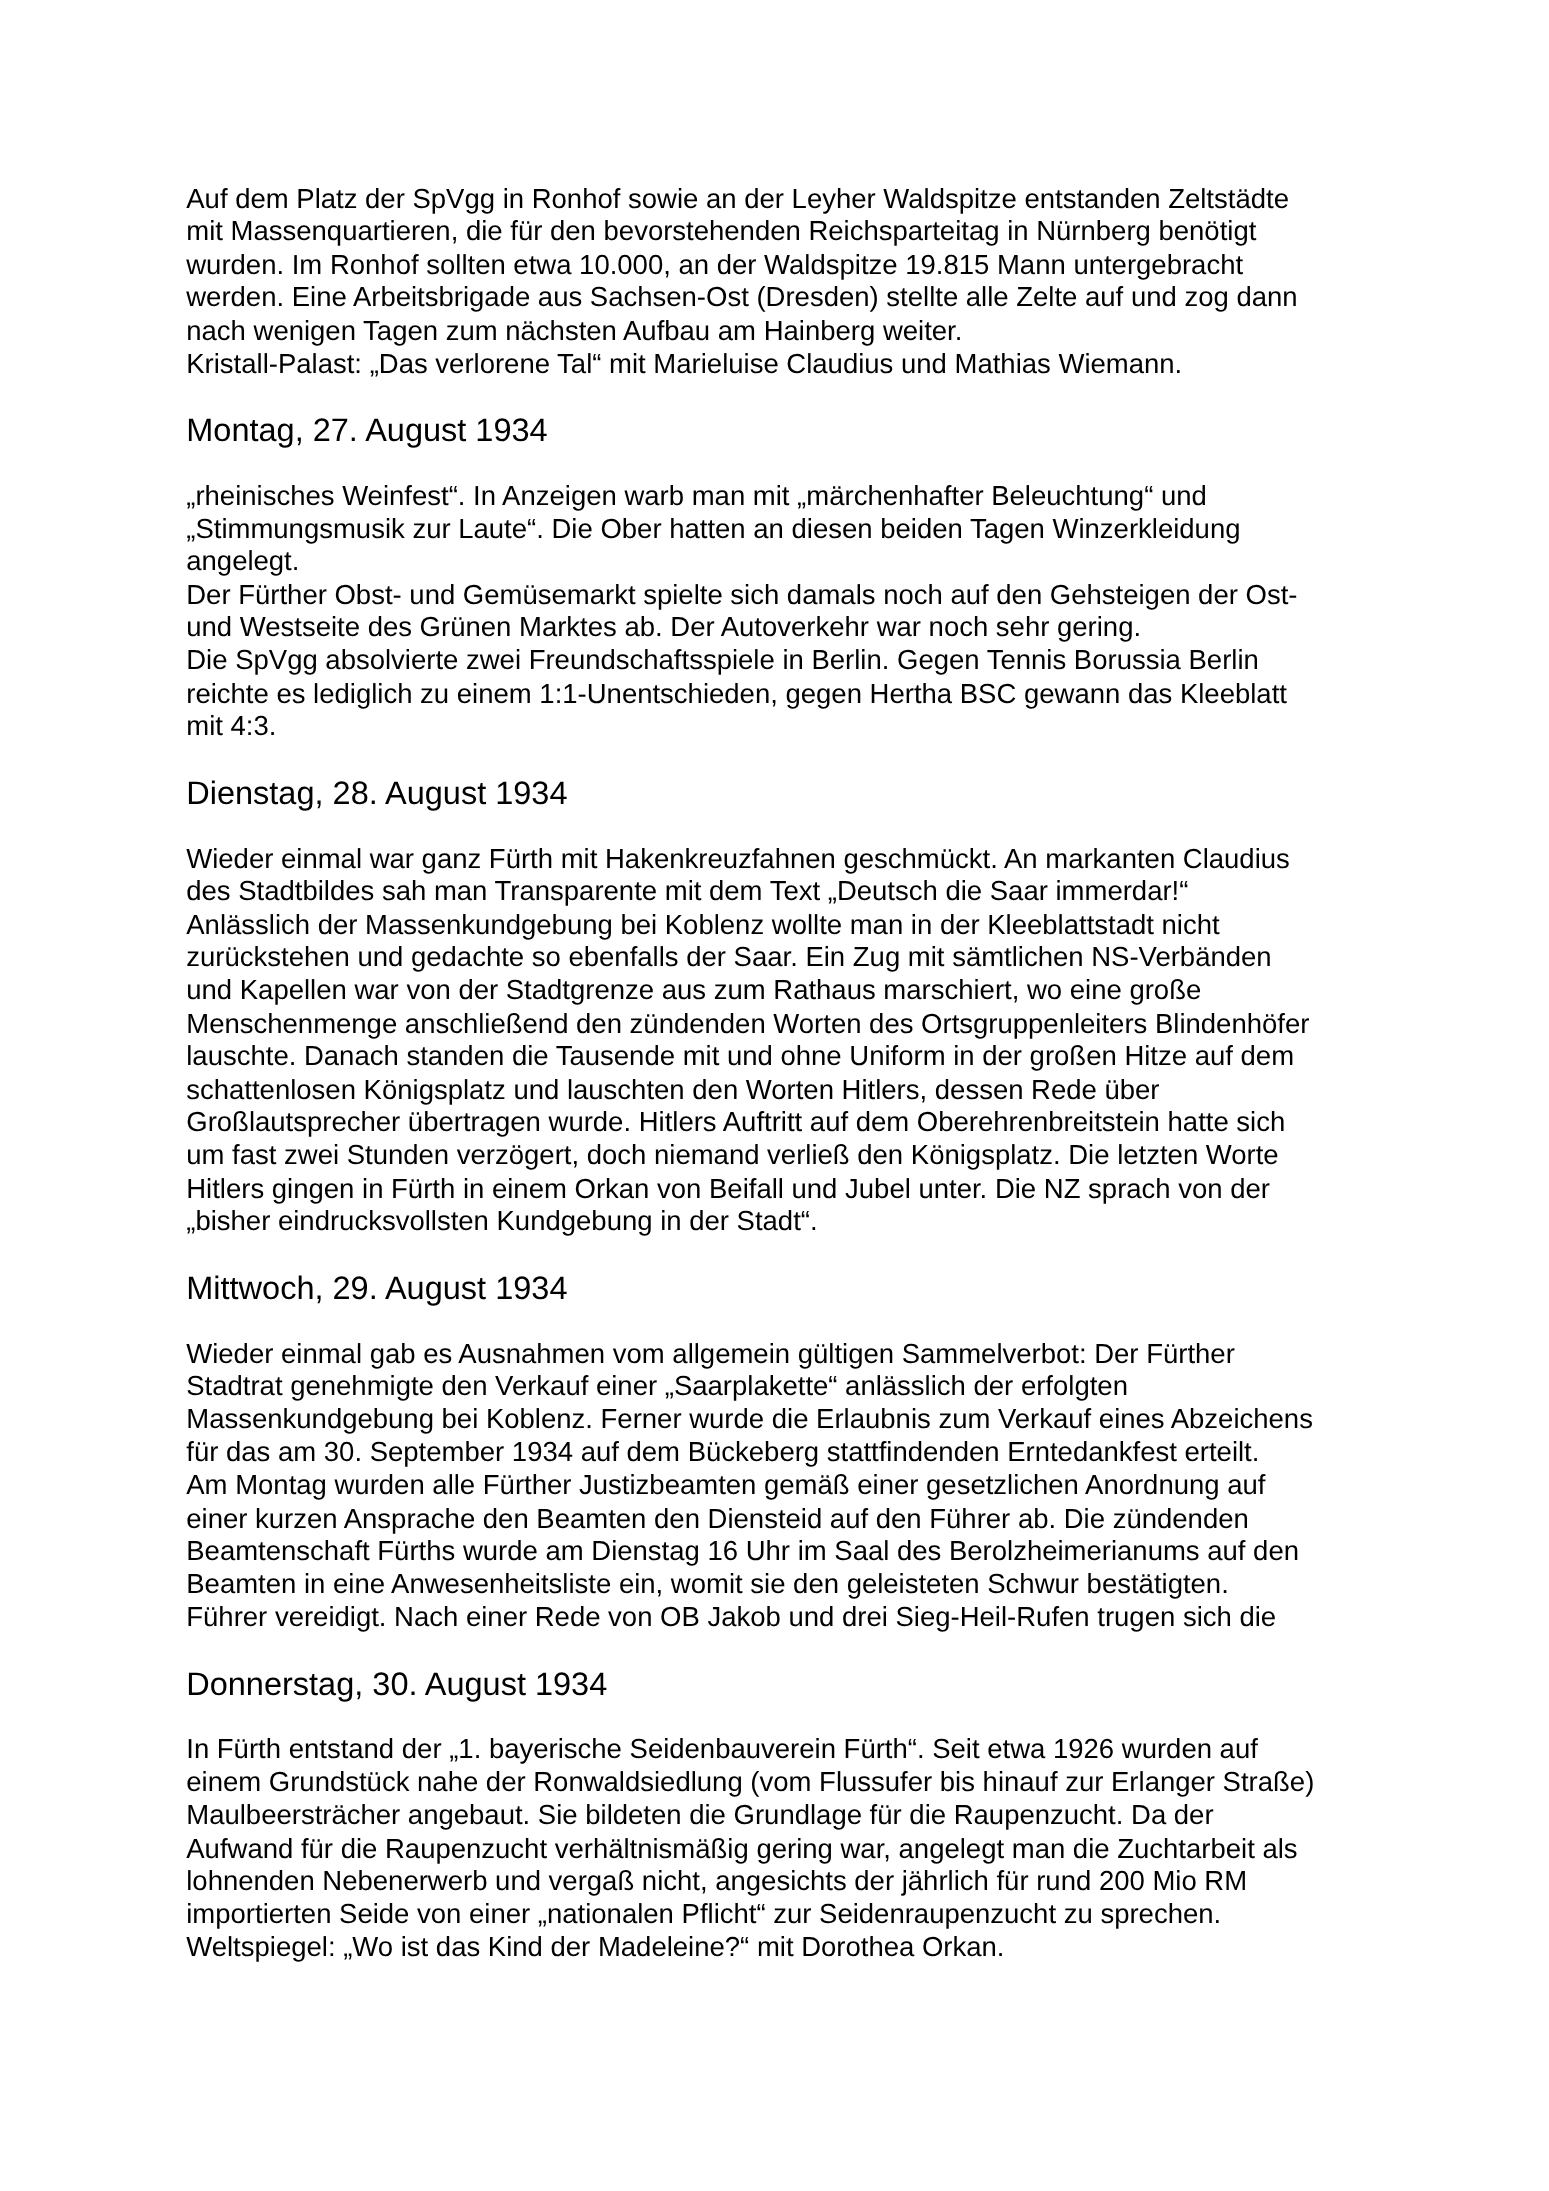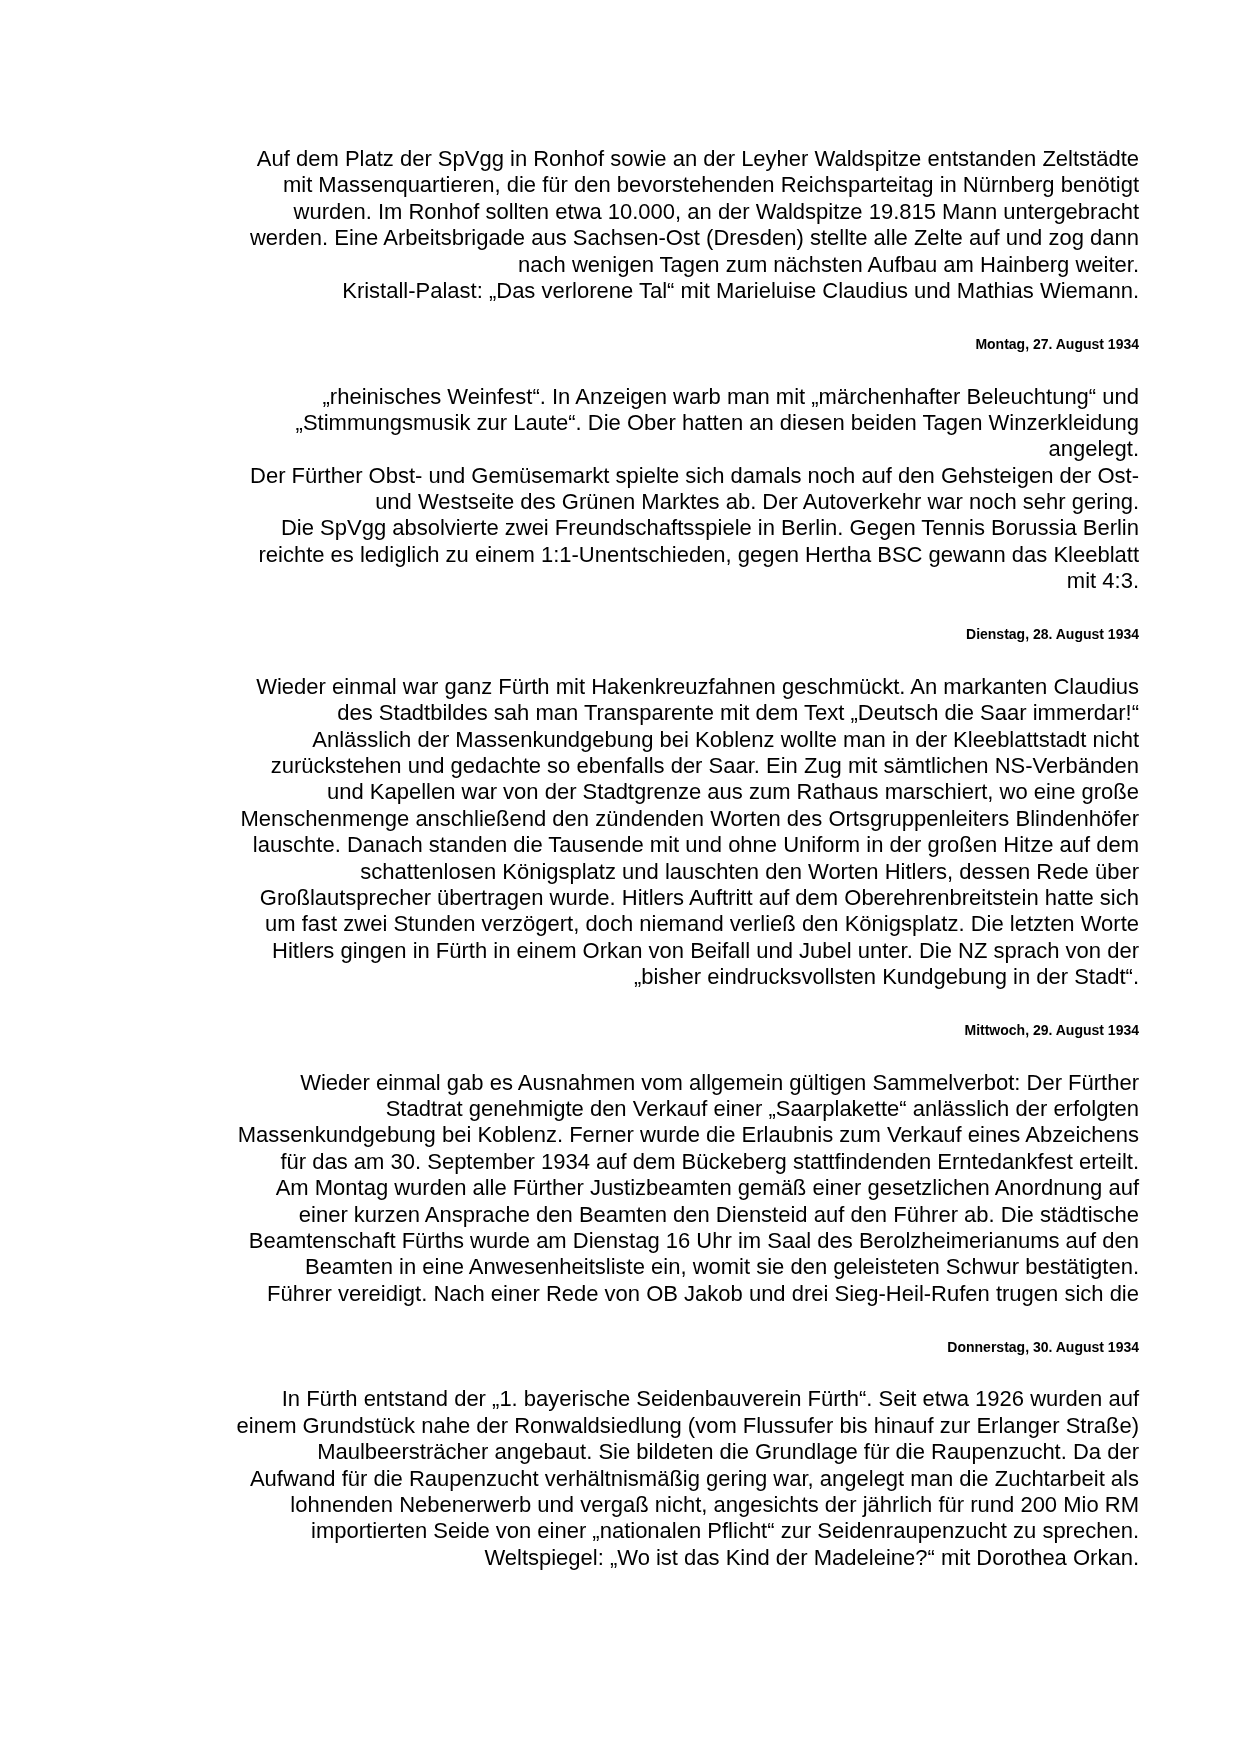--- a/index.html
+++ b/index.html
@@ -16,27 +16,26 @@
     color: #000000;
   }
   .page {
     position: absolute;
     top: 146px;
     left: 149px;
     width: 990px;
   }
   .doc-section {
     display: block;
-    text-align: right;
   }
   .section-heading {
-    font-size: 14px;
+    font-size: 26px;
     line-height: 26.4px;
     height: 26.4px;
-    font-weight: bold;
+    font-weight: normal;
     white-space: nowrap;
     margin: 26.4px 0 26.4px 0;
   }
   .text-line {
     font-size: 22px;
     line-height: 26.4px;
     height: 26.4px;
     white-space: nowrap;
   }
 </style>
@@ -78,21 +77,21 @@
       <div class="text-line">Hitlers gingen in Fürth in einem Orkan von Beifall und Jubel unter. Die NZ sprach von der</div>
       <div class="text-line">„bisher eindrucksvollsten Kundgebung in der Stadt“.</div>
     </div>
     <div class="doc-section">
       <div class="section-heading">Mittwoch, 29. August 1934</div>
       <div class="text-line">Wieder einmal gab es Ausnahmen vom allgemein gültigen Sammelverbot: Der Fürther</div>
       <div class="text-line">Stadtrat genehmigte den Verkauf einer „Saarplakette“ anlässlich der erfolgten</div>
       <div class="text-line">Massenkundgebung bei Koblenz. Ferner wurde die Erlaubnis zum Verkauf eines Abzeichens</div>
       <div class="text-line">für das am 30. September 1934 auf dem Bückeberg stattfindenden Erntedankfest erteilt.</div>
       <div class="text-line">Am Montag wurden alle Fürther Justizbeamten gemäß einer gesetzlichen Anordnung auf</div>
-      <div class="text-line">einer kurzen Ansprache den Beamten den Diensteid auf den Führer ab. Die städtische</div>
+      <div class="text-line">einer kurzen Ansprache den Beamten den Diensteid auf den Führer ab. Die zündenden</div>
       <div class="text-line">Beamtenschaft Fürths wurde am Dienstag 16 Uhr im Saal des Berolzheimerianums auf den</div>
       <div class="text-line">Beamten in eine Anwesenheitsliste ein, womit sie den geleisteten Schwur bestätigten.</div>
       <div class="text-line">Führer vereidigt. Nach einer Rede von OB Jakob und drei Sieg-Heil-Rufen trugen sich die</div>
     </div>
     <div class="doc-section">
       <div class="section-heading">Donnerstag, 30. August 1934</div>
       <div class="text-line">In Fürth entstand der „1. bayerische Seidenbauverein Fürth“. Seit etwa 1926 wurden auf</div>
       <div class="text-line">einem Grundstück nahe der Ronwaldsiedlung (vom Flussufer bis hinauf zur Erlanger Straße)</div>
       <div class="text-line">Maulbeersträcher angebaut. Sie bildeten die Grundlage für die Raupenzucht. Da der</div>
       <div class="text-line">Aufwand für die Raupenzucht verhältnismäßig gering war, angelegt man die Zuchtarbeit als</div>

